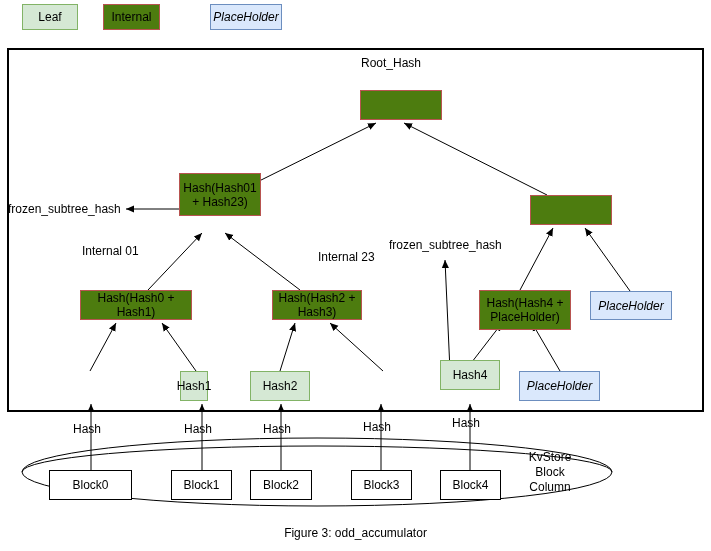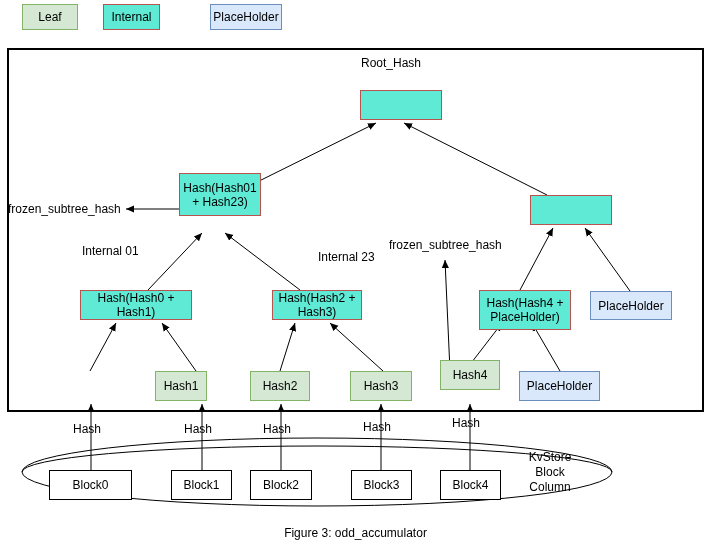--- a/index.html
+++ b/index.html
@@ -4,23 +4,23 @@
 <style>
   html,body{margin:0;padding:0;background:#fff;}
   .stage{
     position:relative;width:711px;height:551px;background:#fff;overflow:hidden;
     font-family:"Liberation Sans","DejaVu Sans",sans-serif;font-size:12px;color:#000;
   }
   .node{
     position:absolute;box-sizing:border-box;display:flex;align-items:center;justify-content:center;
     text-align:center;font-size:12px;line-height:14px;
   }
-  .internal{background:#5eead4;border:1px solid #b85450;}
+  .internal{background:#4d7c0f;border:1px solid #b85450;}
   .leaf{background:#d5e8d4;border:1px solid #82b366;}
-  .ph{background:#dae8fc;border:1px solid #6c8ebf;}
+  .ph{background:#dae8fc;border:1px solid #6c8ebf;font-style:italic;}
   .block{background:#fff;border:1px solid #000;}
   .lbl{position:absolute;font-size:12px;line-height:13px;white-space:nowrap;}
   .frame{position:absolute;box-sizing:border-box;border:2px solid #000;background:transparent;}
   .overlay{position:absolute;left:0;top:0;pointer-events:none;}
   .kvstore{white-space:pre-line;text-align:center;}
   .caption{position:absolute;left:0;width:100%;text-align:center;font-size:12px;}
 </style>
 </head>
 <body>
 
@@ -96,28 +96,25 @@
   <div class="node internal" style="left:272px;top:290px;width:90px;height:30px">
     <span>Hash(Hash2 + Hash3)</span>
   </div>
   <div class="node internal" style="left:479px;top:290px;width:92px;height:40px">
     <span>Hash(Hash4 + PlaceHolder)</span>
   </div>
   <div class="node ph" style="left:590px;top:291px;width:82px;height:29px">
     <span>PlaceHolder</span>
   </div>
 
-  <div class="node leaf" style="left:155px;top:371px;width:52px;height:30px">
+  <div class="node leaf" style="left:180px;top:371px;width:28px;height:30px">
     <span>Hash1</span>
   </div>
   <div class="node leaf" style="left:250px;top:371px;width:60px;height:30px">
     <span>Hash2</span>
-  </div>
-  <div class="node leaf" style="left:350px;top:371px;width:62px;height:30px">
-    <span>Hash3</span>
   </div>
   <div class="node leaf" style="left:440px;top:360px;width:60px;height:30px">
     <span>Hash4</span>
   </div>
   <div class="node ph" style="left:519px;top:371px;width:81px;height:30px">
     <span>PlaceHolder</span>
   </div>
 
   <div class="lbl" style="left:73px;top:423px">Hash</div>
   <div class="lbl" style="left:184px;top:423px">Hash</div>

